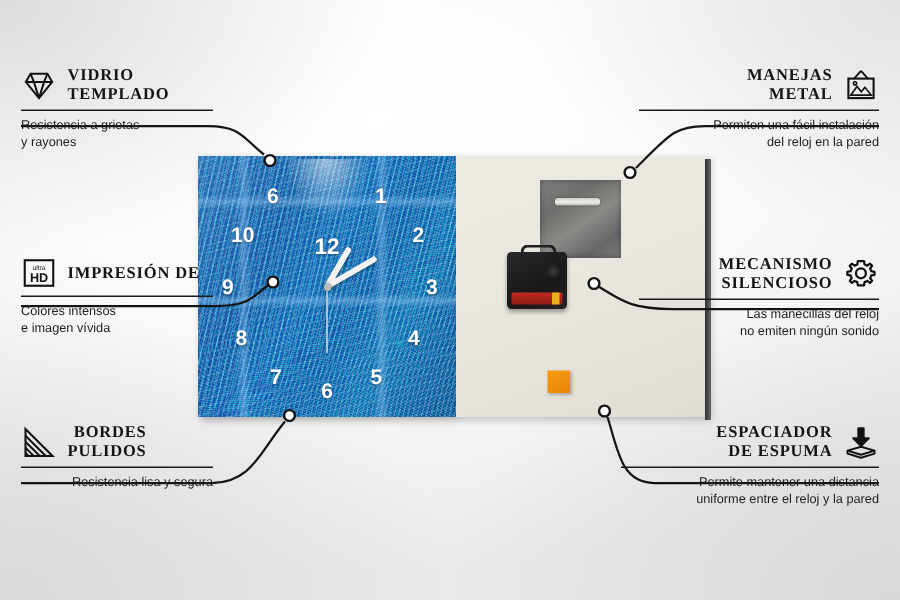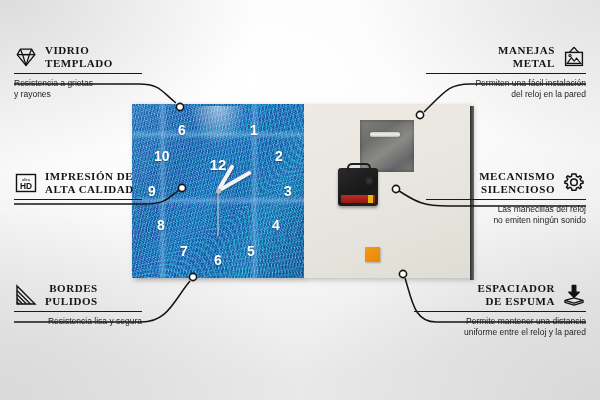--- a/index.html
+++ b/index.html
@@ -216,24 +216,27 @@
     <div class="head">
       <span class="ico">
         <svg viewBox="0 0 24 24">
           <rect x="2.5" y="3.5" width="19" height="17" fill="none" stroke="currentColor" stroke-width="1.4"></rect>
           <text x="12" y="10.2" text-anchor="middle" font-family="Liberation Sans, sans-serif" font-size="4.4" fill="currentColor">ultra</text>
           <text x="12" y="18" text-anchor="middle" font-family="Liberation Sans, sans-serif" font-size="8.4" font-weight="bold" fill="currentColor">HD</text>
         </svg>
       </span>
       <span class="title">
         <span>IMPRESIÓN DE</span><br>
-        <span>ALTA CALIDAD</span>
-      </span>
-    </div>
-    <div class="rule"></div>
+      </span>
+    </div>
+    <div class="rule"></div>
+    <div class="desc">
+      <span>Colores intensos</span><br>
+      <span>e imagen vívida</span>
+    </div>
   </div>
 
   <div class="callout left" style="left:14px;top:282px;width:128px;text-align:right;">
     <div class="head">
       <span class="ico">
         <svg viewBox="0 0 24 24" stroke="currentColor" stroke-width="1.25" fill="none">
           <path d="M3 3 L3 21 L21 21 Z" stroke-width="1.4"></path>
           <path d="M3 7.5 L16.5 21"></path>
             <path d="M3 11.5 L12.5 21"></path>
           <path d="M3 15.5 L8.5 21"></path>

